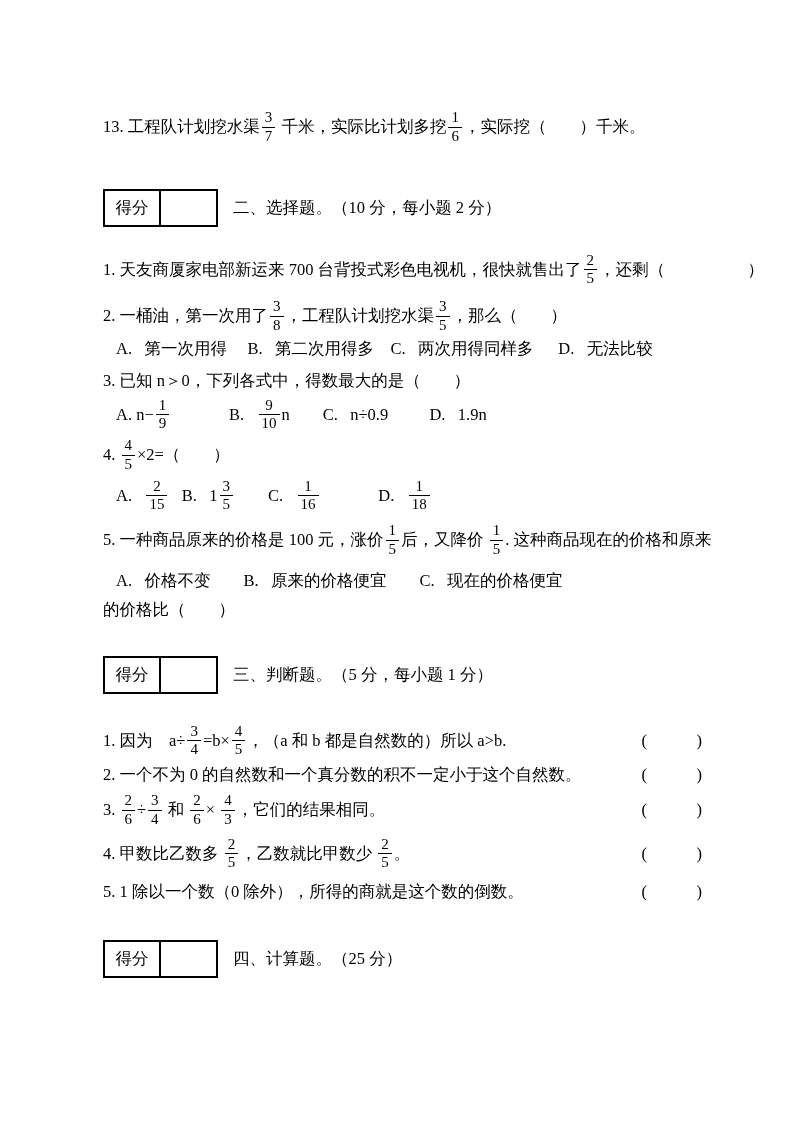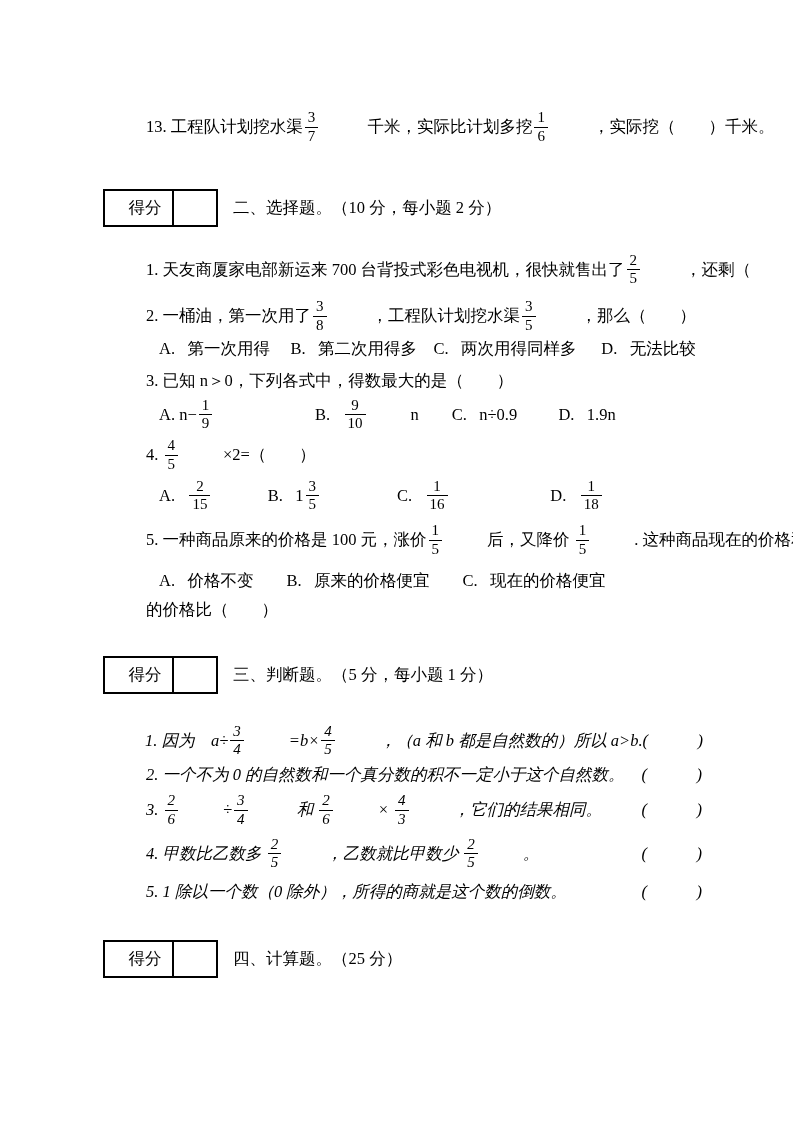--- a/index.html
+++ b/index.html
@@ -13,21 +13,21 @@
   .page{
     box-sizing:border-box;
     width:793px;height:1122px;
     padding:105px 55px 0 103px;
   }
   .line{
     display:flex;
     align-items:center;
     min-height:21px;
   }
-  .line .run{white-space:pre;margin-left:43px;}
+  .line .run{white-space:pre;}
   .options{padding-left:13px;}
   
   .frac{
     display:inline-flex;
     flex-direction:column;
     align-items:center;
     line-height:1.05;
     margin:0 2px;
     font-size:15px;
   }
@@ -42,31 +42,29 @@
   .score-box{
     display:flex;
     width:115px;height:38px;
     border:2px solid #000;
     box-sizing:border-box;
     flex:0 0 auto;
   }
   .score-cell{
     display:flex;align-items:center;justify-content:center;
     box-sizing:border-box;
-    margin-left:13px;
   }
   .score-cell.label{width:56px;border-right:2px solid #000;}
   .score-cell.value{flex:1;}
   .section-title{white-space:pre;}
   
   .judge-row{
     display:flex;
     align-items:center;
     justify-content:center;
-    font-style:italic;
   }
   .judge-row .line{flex:1 1 auto;}
   .answer{
     white-space:pre;
     margin-right:36px;
     flex:0 0 auto;
   }
   
   .q13{margin-top:5px;}
   .hdr1{margin-top:44px;}

